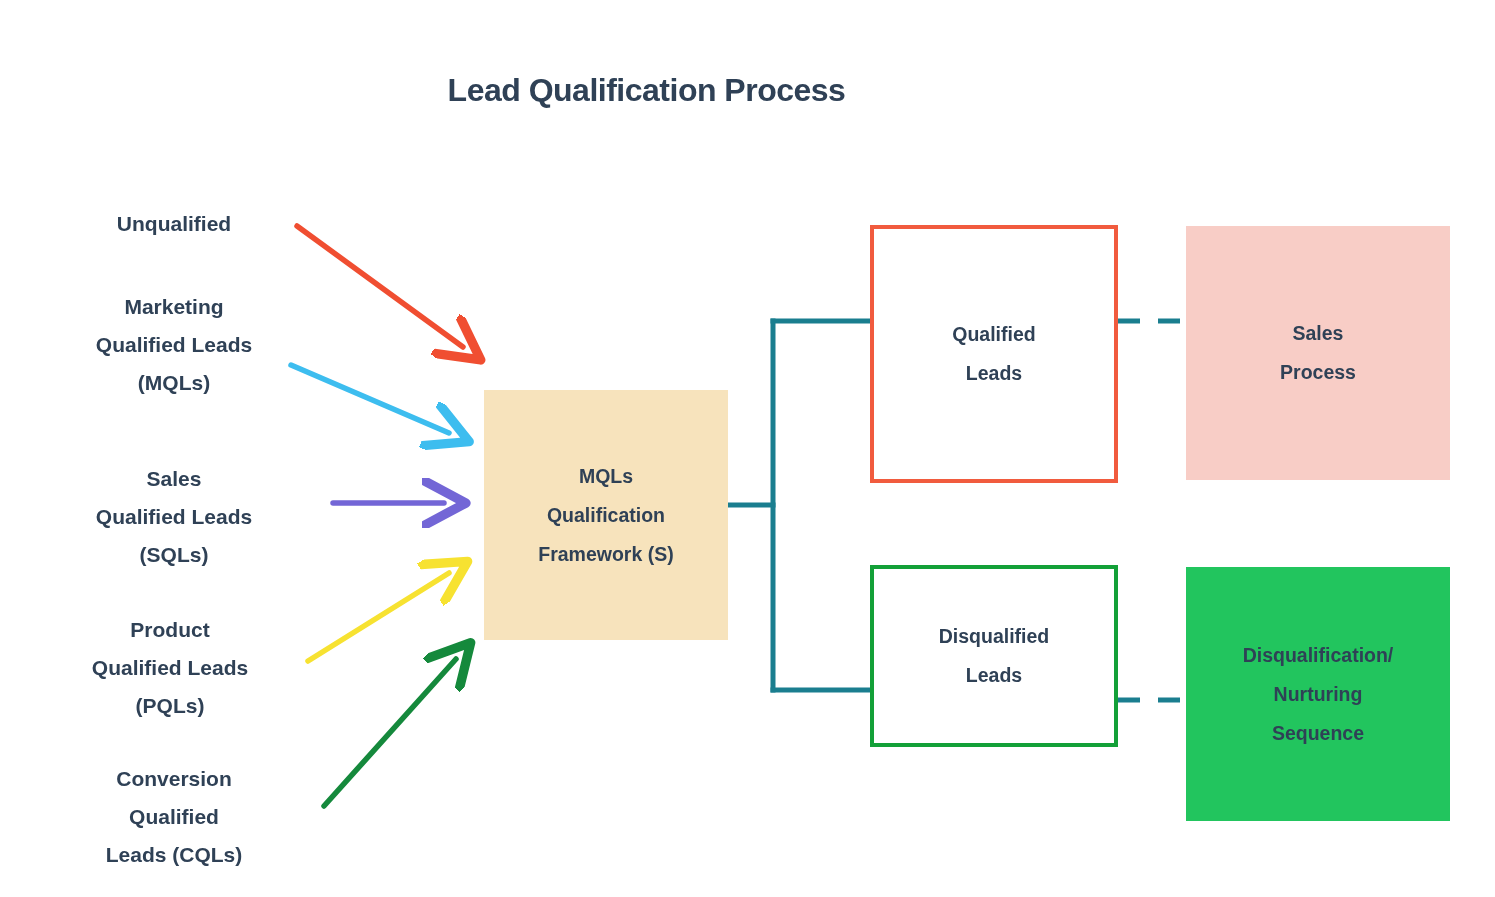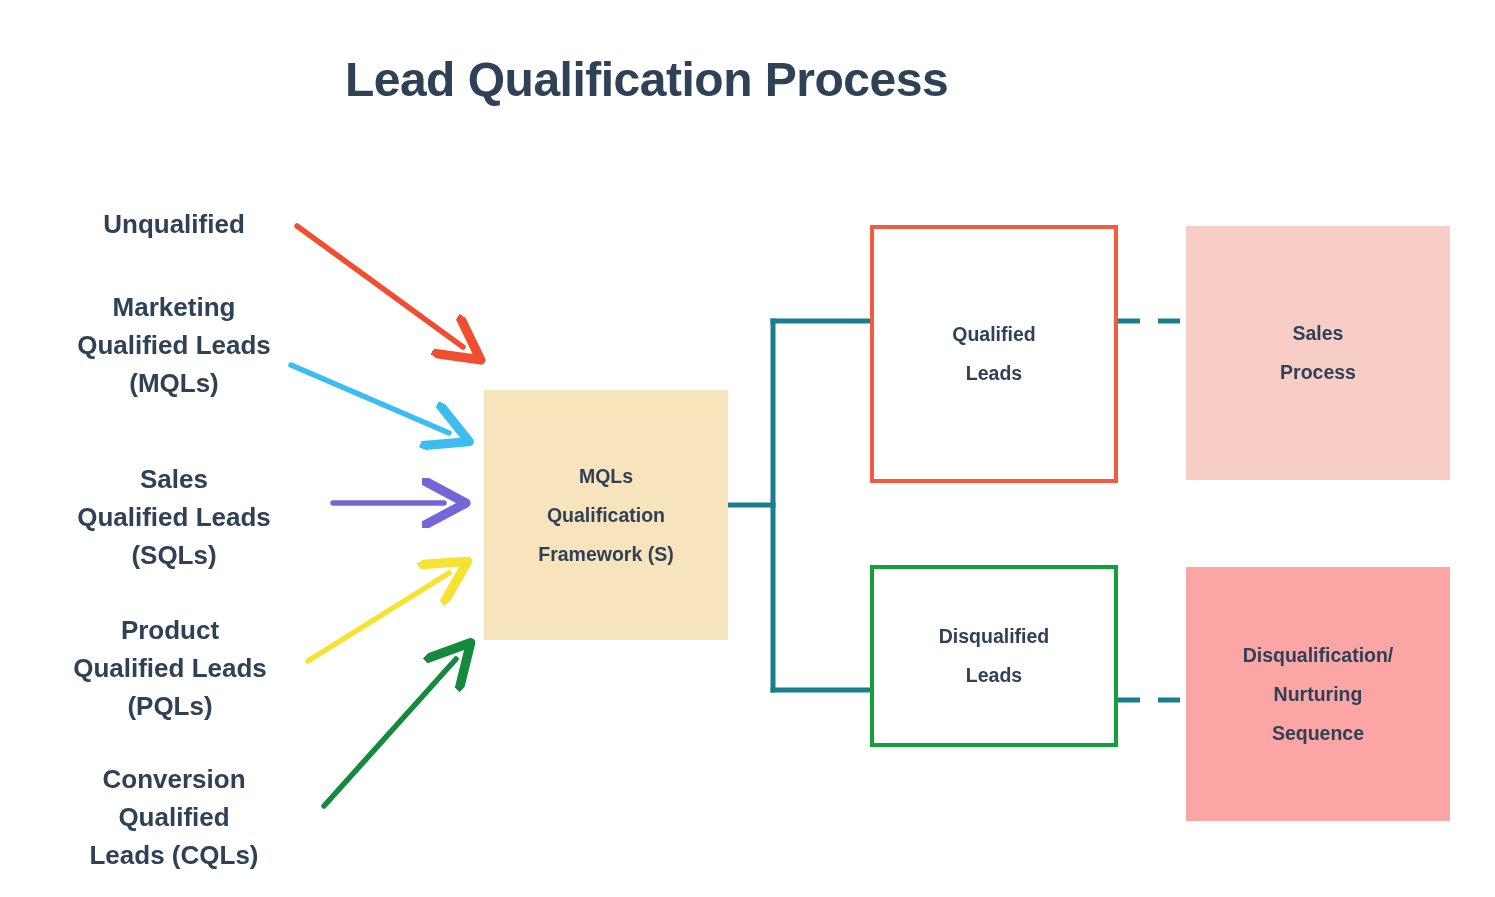--- a/index.html
+++ b/index.html
@@ -20,33 +20,33 @@
     position: absolute;
     left: 0; top: 0;
     width: 1495px;
     height: 897px;
     pointer-events: none;
   }
 
   .title {
     position: absolute;
     left: 0;
-    top: 52px;
+    top: 72px;
     width: 1293px;
     text-align: center;
-    font-size: 48px;
+    font-size: 32px;
     font-weight: bold;
     letter-spacing: -0.5px;
     color: #2f4156;
   }
 
   .src-label {
     position: absolute;
     text-align: center;
-    font-size: 26px;
+    font-size: 21px;
     font-weight: bold;
     line-height: 38px;
     color: #2f4156;
     white-space: pre-line;
   }
 
   .node {
     position: absolute;
     display: flex;
     align-items: center;
@@ -77,21 +77,21 @@
     border: 4px solid #13A038;
   }
   .node-sales {
     left: 1186px; top: 226px;
     width: 264px; height: 254px;
     background: #F8CDC6;
   }
   .node-nurture {
     left: 1186px; top: 567px;
     width: 264px; height: 254px;
-    background: #fca5a5;
+    background: #22c55e;
   }
 </style>
 </head>
 <body>
 
 <div id="canvas">
 
   <div class="title">Lead Qualification Process</div>
 
   <svg id="edges" viewBox="0 0 1495 897" xmlns="http://www.w3.org/2000/svg">

